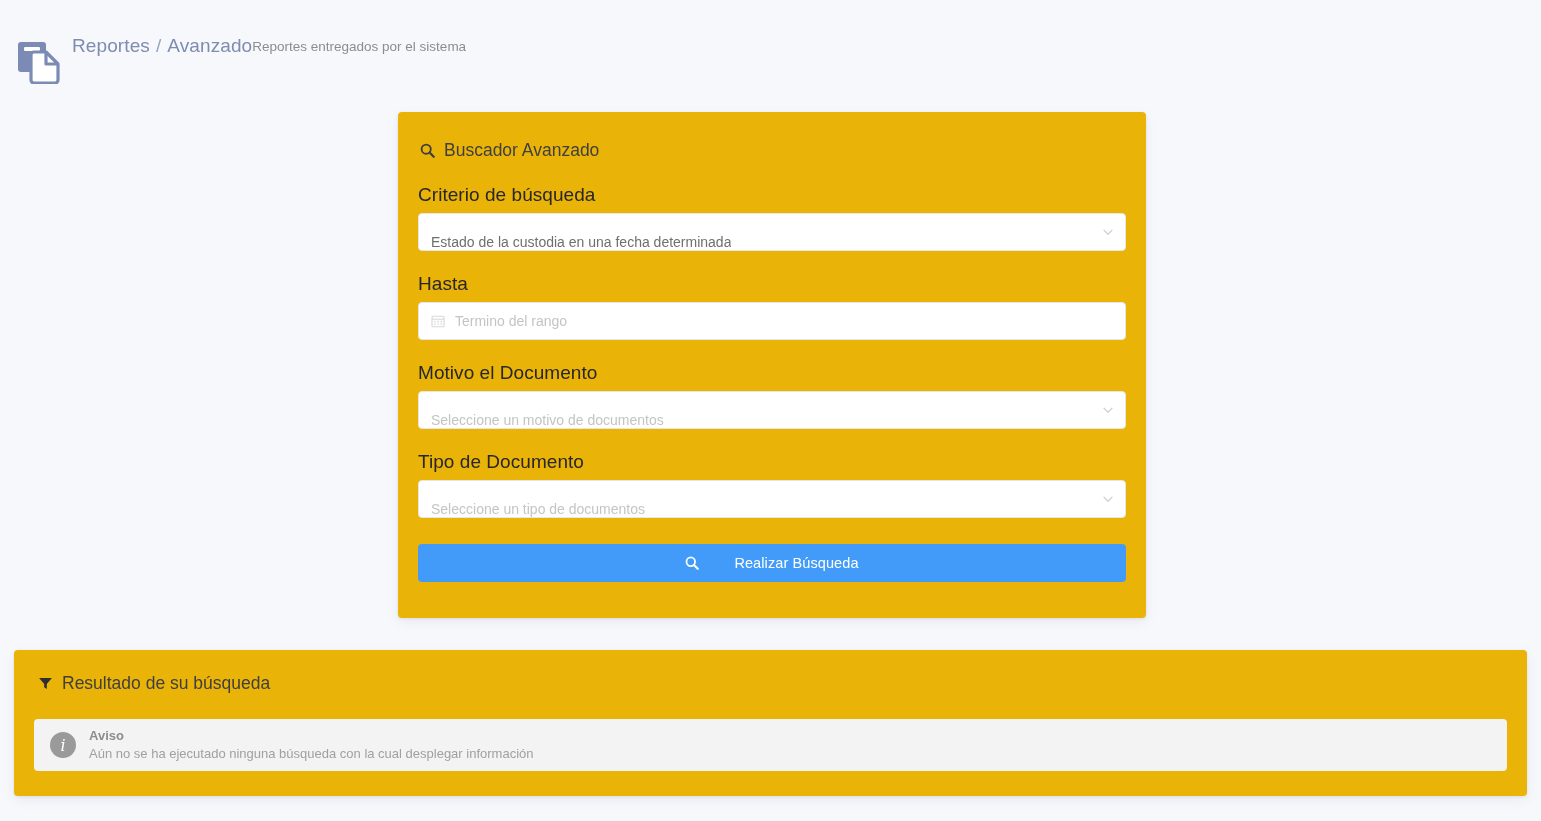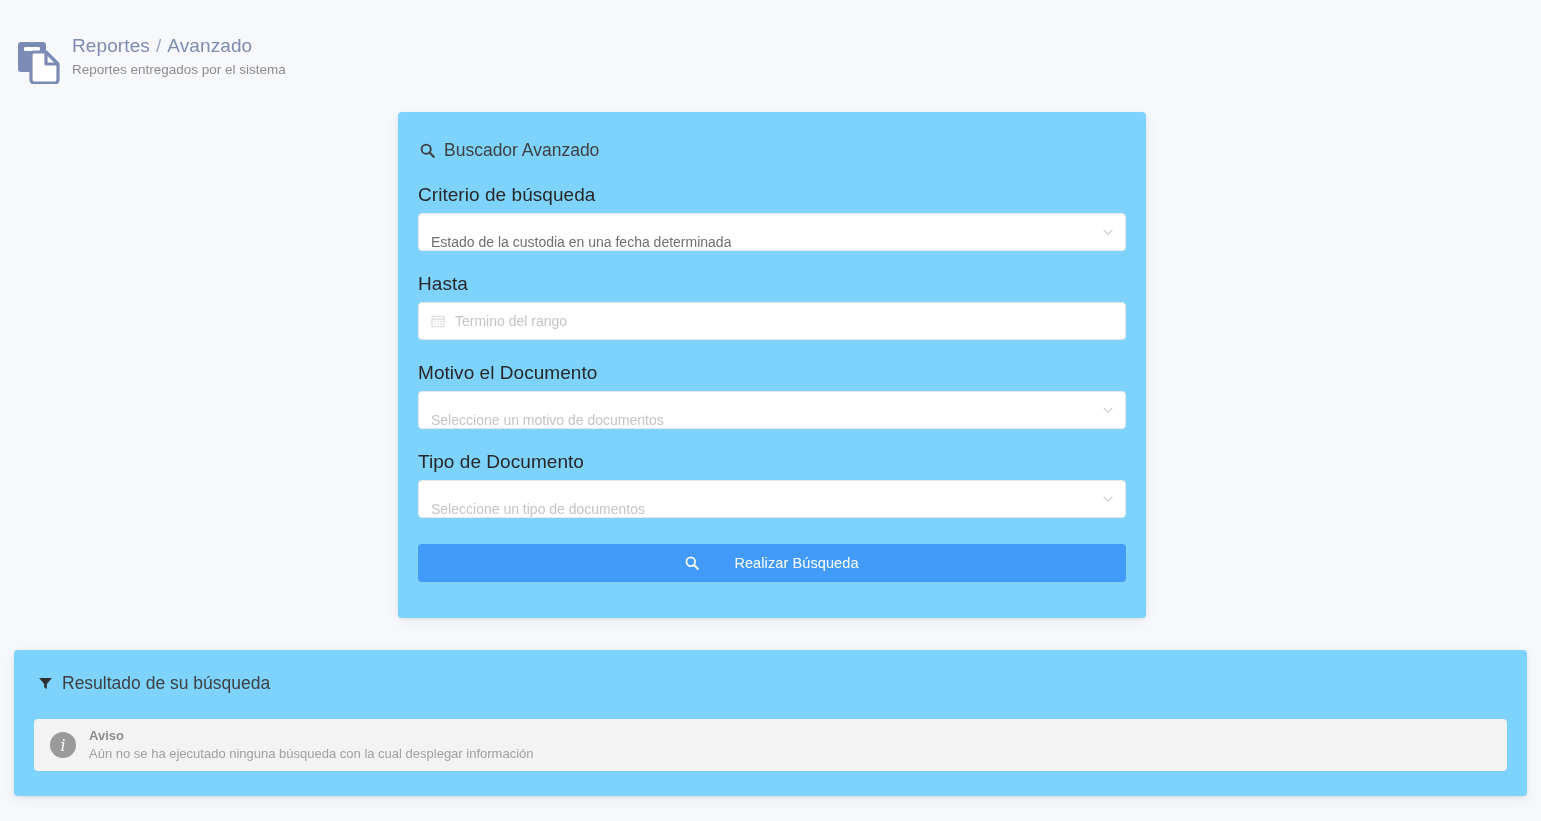--- a/index.html
+++ b/index.html
@@ -30,23 +30,24 @@
   }
   .header-icon {
     width: 48px;
     height: 48px;
     flex: 0 0 48px;
     margin-top: 6px;
     margin-right: 10px;
   }
   .header-texts {
     display: flex;
-    flex-direction: column;
+    flex-direction: row;
     justify-content: flex-start;
     padding-top: 4px;
+    text-align: right;
   }
   .breadcrumb {
     font-size: 19px;
     line-height: 23px;
     color: #7e8cb0;
     font-weight: 400;
     letter-spacing: .1px;
     white-space: nowrap;
   }
   .breadcrumb .sep {
@@ -60,21 +61,21 @@
   .page-subtitle {
     font-size: 13.5px;
     line-height: 18px;
     color: #8d8d8d;
     margin-top: 4px;
     white-space: nowrap;
   }
 
   
   .card {
-    background: #7dd3fc;
+    background: #eab308;
     border-radius: 4px;
     box-shadow: 0 1px 3px rgba(30,40,70,.09), 0 4px 14px rgba(30,40,70,.06);
   }
 
   
   .search-card {
     position: absolute;
     left: 398px;
     top: 112px;
     width: 748px;

